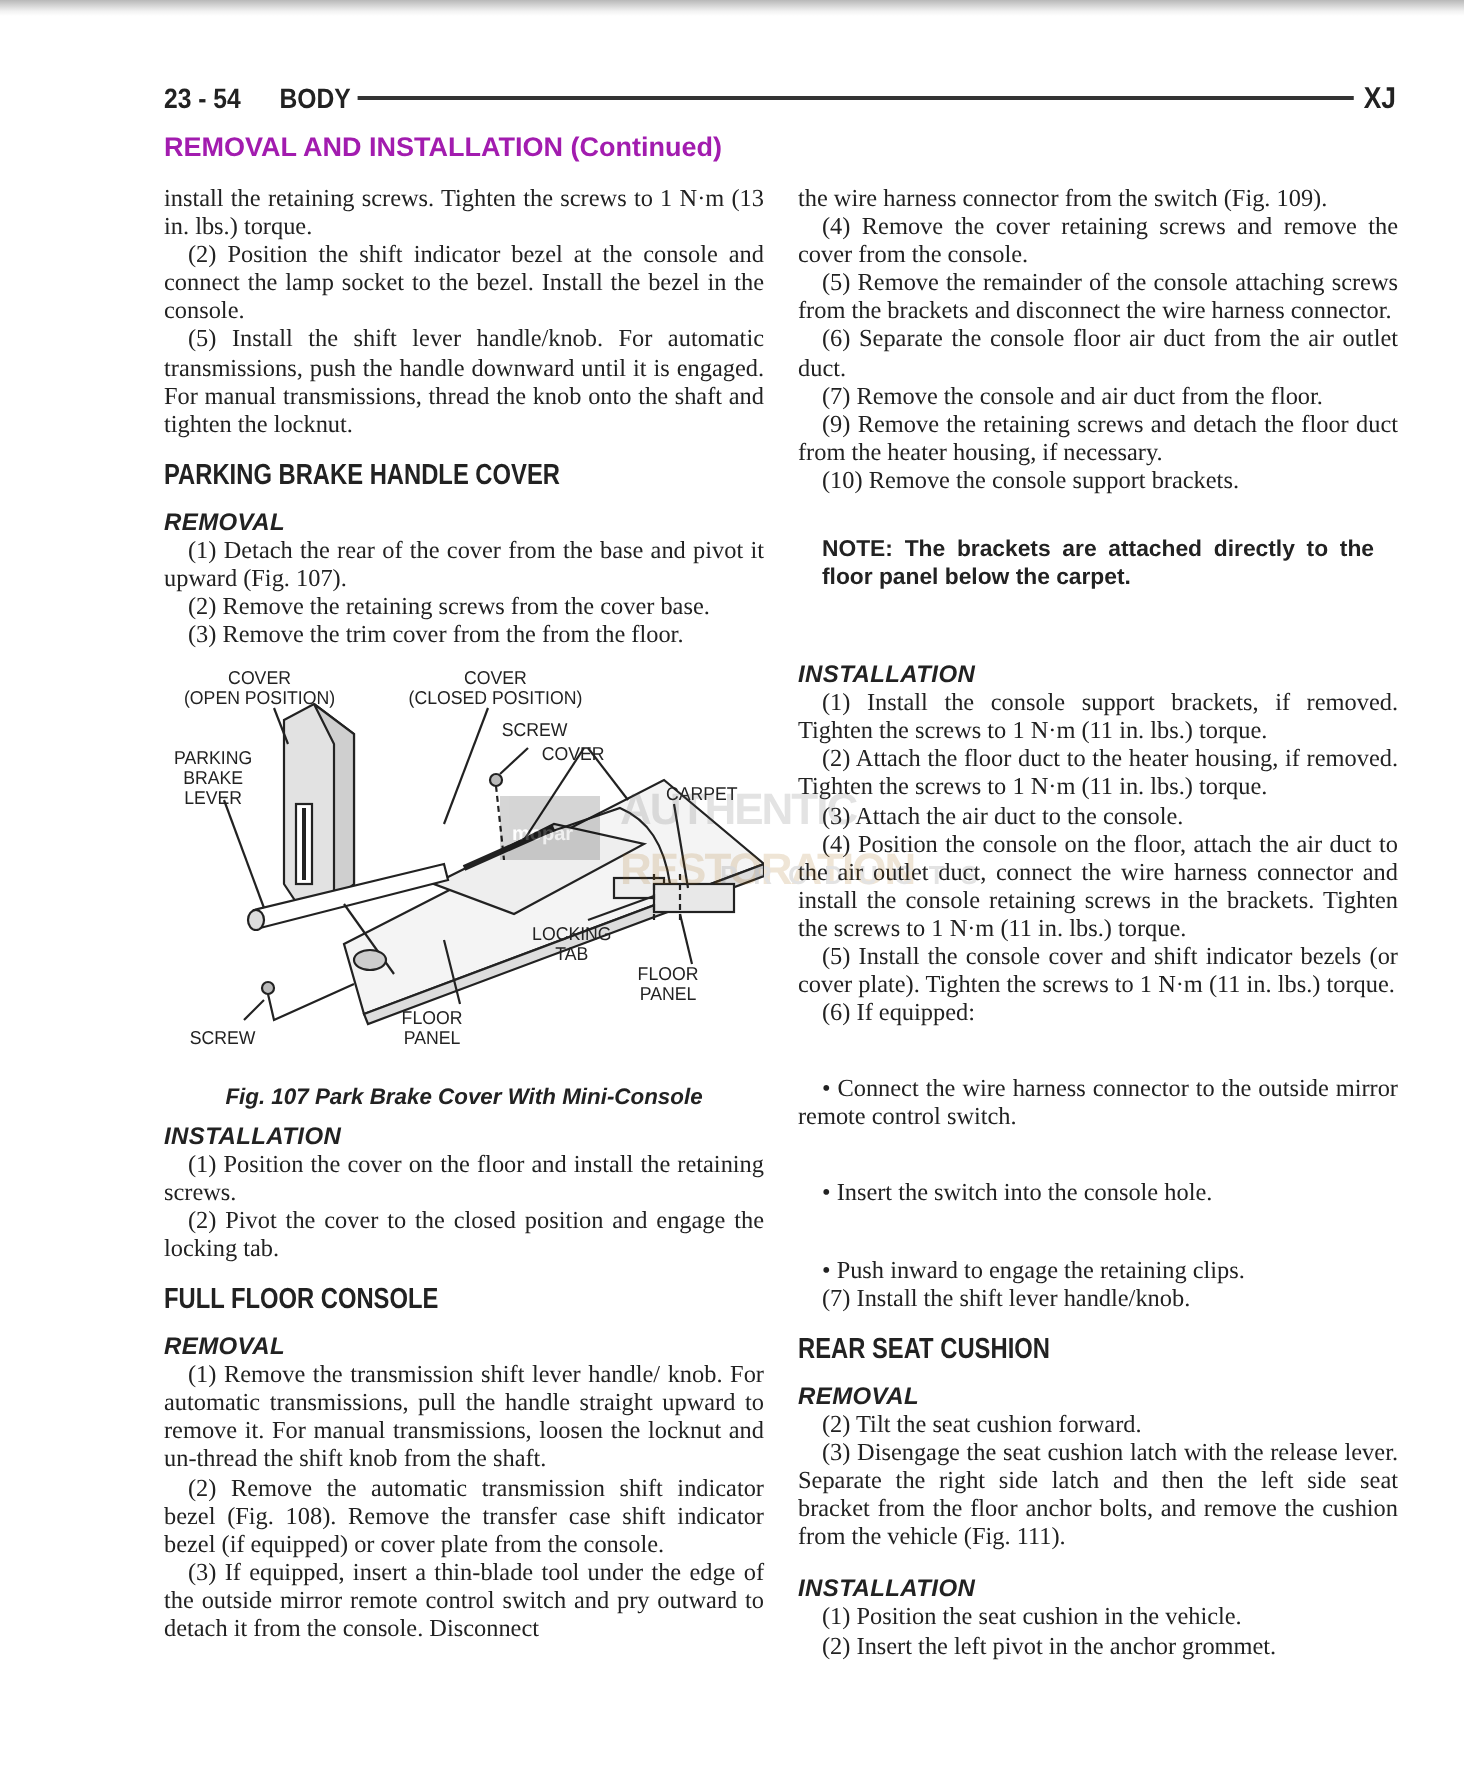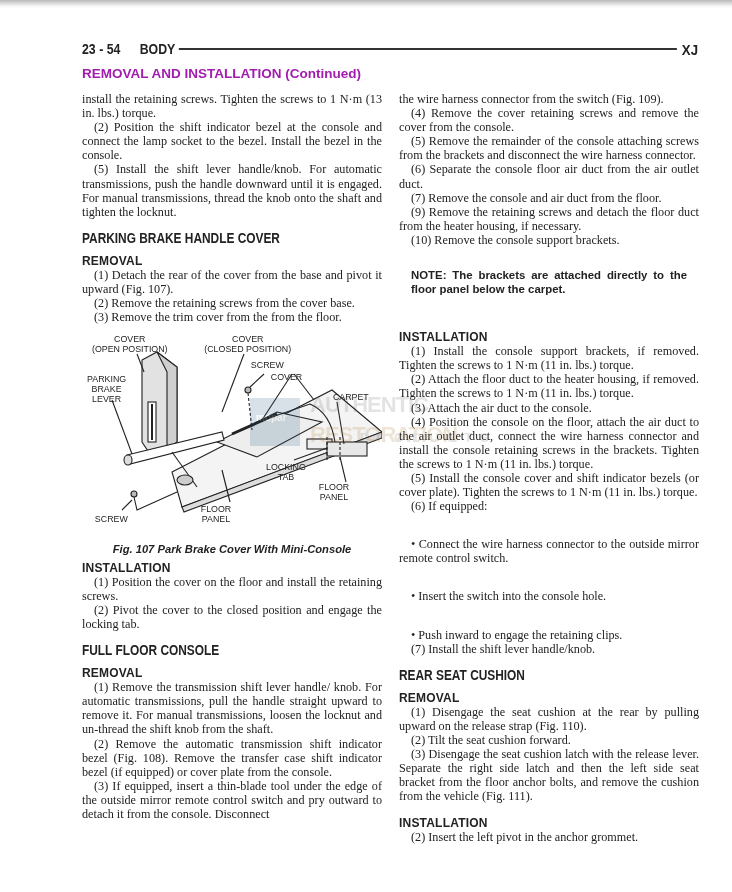--- a/index.html
+++ b/index.html
@@ -39,21 +39,21 @@
   .p.noind { text-indent: 0; }
   .p.bullet { text-indent: 12px; margin-top: 24px; }
   .h2 {
     font-family: "Liberation Sans", "DejaVu Sans", sans-serif;
     font-weight: bold; font-size: 14.5px; color: #222;
     transform: scaleX(0.82); transform-origin: left center;
     white-space: nowrap; margin: 0;
   }
   .h3 {
     font-family: "Liberation Sans", "DejaVu Sans", sans-serif;
-    font-weight: bold; font-size: 12px;
+    font-weight: bold; font-style: italic; font-size: 12px;
     color: #222; margin: 0; letter-spacing: 0.2px;
   }
   .note {
     font-family: "Liberation Sans", "DejaVu Sans", sans-serif;
     font-weight: bold; font-size: 11.4px; line-height: 14px;
     text-align: justify; margin: 12px;
   }
   .figure { position: relative; width: 300px; height: 205px; margin: 0; }
   .figure svg { position: absolute; left: 0; top: 0; }
   .flabel {
@@ -67,21 +67,21 @@
     text-align: center; margin: 0;
   }
   .watermark {
     position: absolute; left: 250px; top: 392px; width: 230px; height: 50px;
     opacity: 0.16; pointer-events: none;
     font-family: "Liberation Sans", "DejaVu Sans", sans-serif; font-weight: bold;
   }
   .watermark .l1 { position: absolute; left: 60px; top: 0; font-size: 22px; color: #555; letter-spacing: -1px; }
   .watermark .l2 { position: absolute; left: 60px; top: 30px; font-size: 22px; color: #a16207; letter-spacing: -1px; }
   .watermark .l3 { position: absolute; left: 110px; top: 38px; font-size: 13px; color: #555; letter-spacing: 8px; }
-  .watermark .logo { position: absolute; left: 0; top: 6px; width: 50px; height: 48px; background: #0c4a6e; }
+  .watermark .logo { position: absolute; left: 0; top: 6px; width: 50px; height: 32px; background: #000000; }
   .watermark .logo span { position: absolute; left: 6px; top: 14px; color: #fff; font-size: 10px; }
 </style>
 </head>
 <body>
 
 <div class="topshade"></div>
 
 <div class="runhead">
   <span class="pg">23 - 54</span>
   <span>BODY</span>
@@ -206,25 +206,25 @@
   <p class="p">(6) If equipped:</p>
   <p class="p bullet">• Connect the wire harness connector to the outside mirror remote control switch.</p>
   <p class="p bullet">• Insert the switch into the console hole.</p>
   <p class="p bullet">• Push inward to engage the retaining clips.</p>
   <p class="p">(7) Install the shift lever handle/knob.</p>
 
   <div style="height:12px"></div>
   <p class="h2">REAR SEAT CUSHION</p>
   <div style="height:9px"></div>
   <p class="h3">REMOVAL</p>
-  <p class="p">(1) Disengage the seat cushion at the rear by pulling upward on the release strap (Fig. 110).</p>
   <p class="p">(2) Tilt the seat cushion forward.</p>
   <p class="p">(3) Disengage the seat cushion latch with the release lever. Separate the right side latch and then the left side seat bracket from the floor anchor bolts, and remove the cushion from the vehicle (Fig. 111).</p>
   <div style="height:12px"></div>
   <p class="h3">INSTALLATION</p>
+  <p class="p">(1) Position the seat cushion in the vehicle.</p>
   <p class="p">(2) Insert the left pivot in the anchor grommet.</p>
 </div>
 
 <div class="watermark">
   <div class="logo">
       <span>mopar</span>
     </div>
   <div class="l1">AUTHENTIC</div>
   <div class="l2">RESTORATION</div>
   <div class="l3">PRODUCTS</div>

